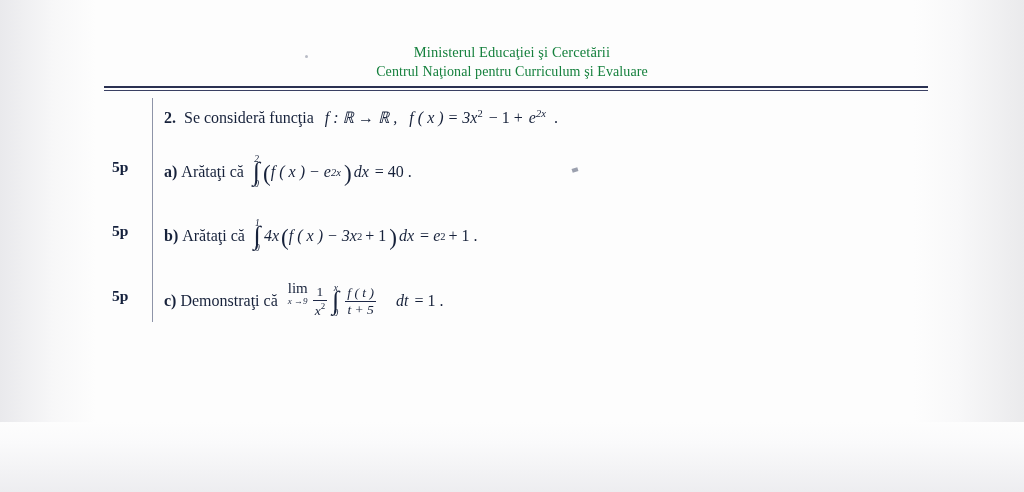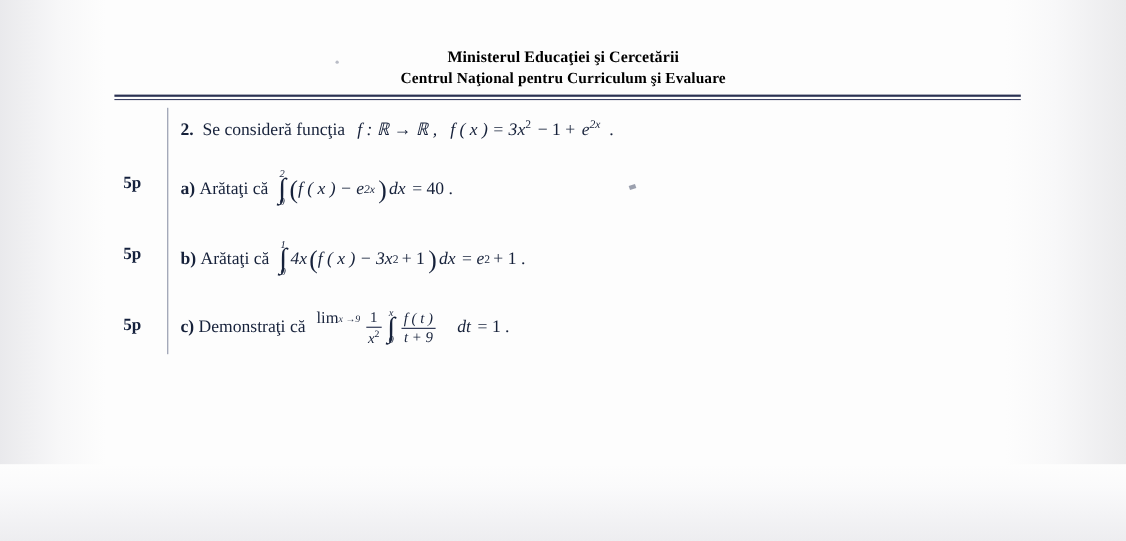--- a/index.html
+++ b/index.html
@@ -45,22 +45,22 @@
     position: absolute;
     left: 0;
     right: 0;
     top: 42px;
     text-align: center;
   }
   .header-line {
     font-size: 14.5px;
     letter-spacing: 0.1px;
     line-height: 1.38;
-    color: #000000;
-    font-weight: 700;
+    color: #15803d;
+    font-weight: 400;
   }
   .header-line.second {
     font-size: 14px;
   }
   .speck-a {
     position: absolute;
     left: 305px;
     top: 55px;
     width: 3px;
     height: 3px;
@@ -187,21 +187,22 @@
     font-size: 13.5px;
   }
   .frac .bar {
     width: 100%;
     height: 1px;
     background: #1d2746;
     margin: 1px 0;
   }
   .lim-op {
     display: inline-flex;
-    align-items: center;
+    flex-direction: column;
+    align-items: flex-start;
     margin: 0 2px 15px 3px;
   }
   .lim-op .word { font-size: 15px; line-height: 1; }
   .lim-op .sub { font-size: 9px; line-height: 1.2; font-style: italic; }
   .blur {
     filter: blur(0.25px);
   }
 </style>
 </head>
 <body>
@@ -292,19 +293,19 @@
       <span class="den"><span class="mi">x</span><span class="sup up">2</span></span>
     </span>
     <span class="integral">
       <span class="lim top">x</span>
       <span class="sign">∫</span>
       <span class="lim bot">0</span>
     </span>
     <span class="frac">
       <span class="num mi">f ( t )</span>
       <span class="bar"></span>
-      <span class="den mi">t + 9</span>
+      <span class="den mi">t + 5</span>
     </span>
     <span class="mi" style="margin-left:17px">dt</span>
     <span style="margin-left:6px">= 1 .</span>
   </div>
 
 </div>
 
 </body></html>

